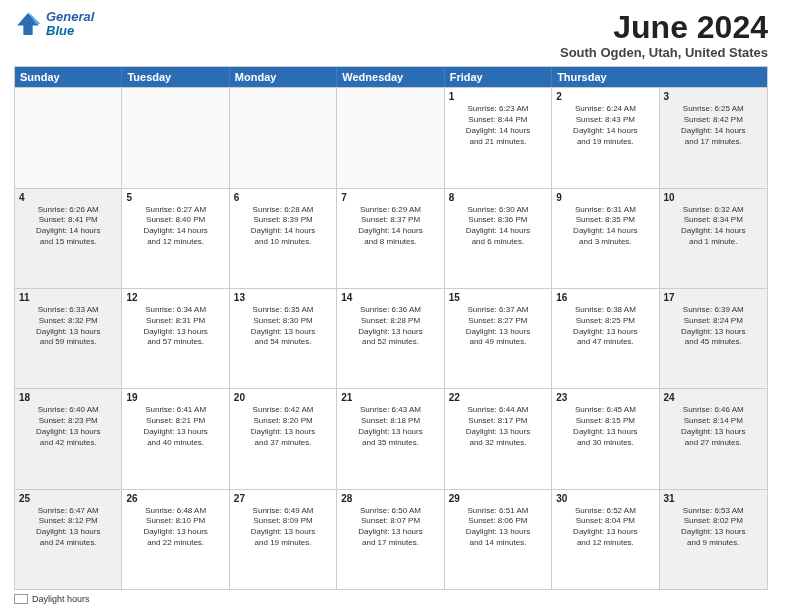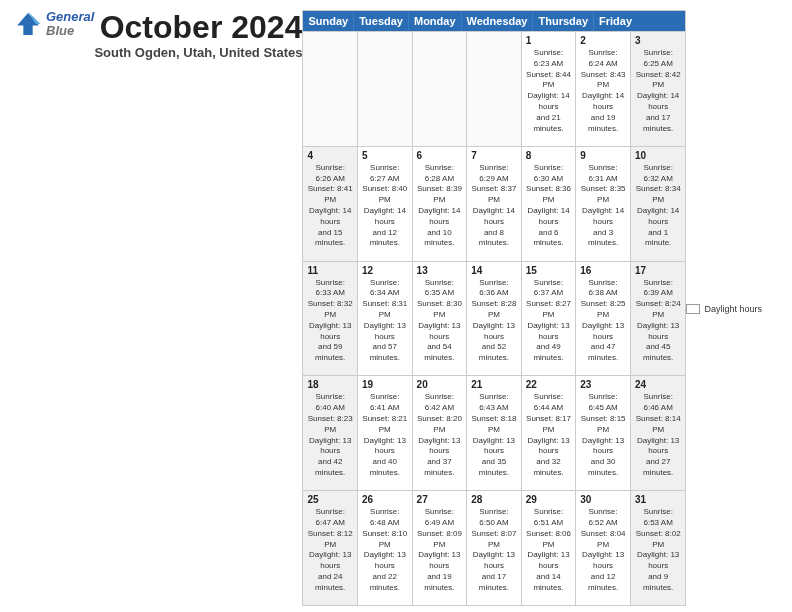--- a/index.html
+++ b/index.html
@@ -7,22 +7,22 @@
       font-family: Arial, sans-serif;
       background: #fff;
       width: 792px;
       height: 612px;
       overflow: hidden;
     }
     .page {
       width: 792px;
       height: 612px;
       display: flex;
-      flex-direction: row;
-      padding: 10px 30px 6px 14px;
+      flex-direction: column;
+      padding: 10px 24px 6px 14px;
     }
     .header {
       display: flex;
       justify-content: space-between;
       align-items: flex-start;
       margin-bottom: 6px;
     }
     .logo {
       display: flex;
       align-items: center;
@@ -131,37 +131,37 @@
 
 <div class="page">
   <div class="header">
     <div class="logo">
       <svg class="logo-icon" viewBox="0 0 36 36">
         <polygon points="18,4 32,20 24,20 24,32 12,32 12,20 4,20" fill="#2a6db5"></polygon>
         <polygon points="18,2 34,18 28,18" fill="#5aabdd"></polygon>
       </svg>
       <div>
         <div class="logo-text" style="font-style:italic;"><span>General</span></div>
-        <div class="logo-text" style="font-style:italic; color:#737373;"><span>Blue</span></div>
+        <div class="logo-text" style="font-style:italic; color:#0369a1;"><span>Blue</span></div>
       </div>
     </div>
     <div class="title-area">
-      <div class="month-title">October 2024</div>
+      <div class="month-title">June 2024</div>
       <div class="location">South Ogden, Utah, United States</div>
     </div>
   </div>
 
   <div class="calendar">
     <div class="cal-header-row">
     <div class="cal-header-cell">Sunday</div>
         <div class="cal-header-cell">Tuesday</div>
         <div class="cal-header-cell">Monday</div>
         <div class="cal-header-cell">Wednesday</div>
+        <div class="cal-header-cell">Friday</div>
         <div class="cal-header-cell">Thursday</div>
-        <div class="cal-header-cell">Friday</div>
       </div>
     <div class="cal-body">
     <div class="cal-row">
           <div class="cal-cell empty"></div>
           <div class="cal-cell empty"></div>
           <div class="cal-cell empty"></div>
           <div class="cal-cell empty"></div>
           <div class="cal-cell">
             <div class="day-num">1</div>
             <div class="cell-text">Sunrise: 6:23 AM<br>Sunset: 8:44 PM<br>Daylight: 14 hours<br>and 21 minutes.</div>

